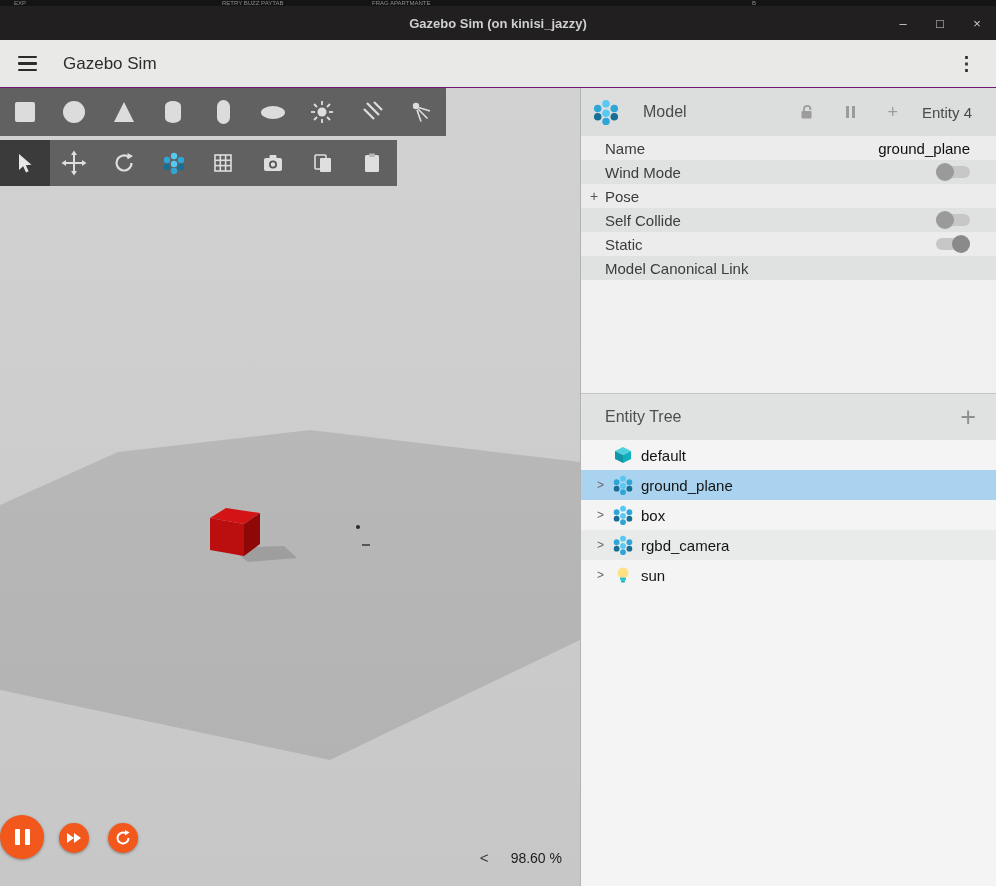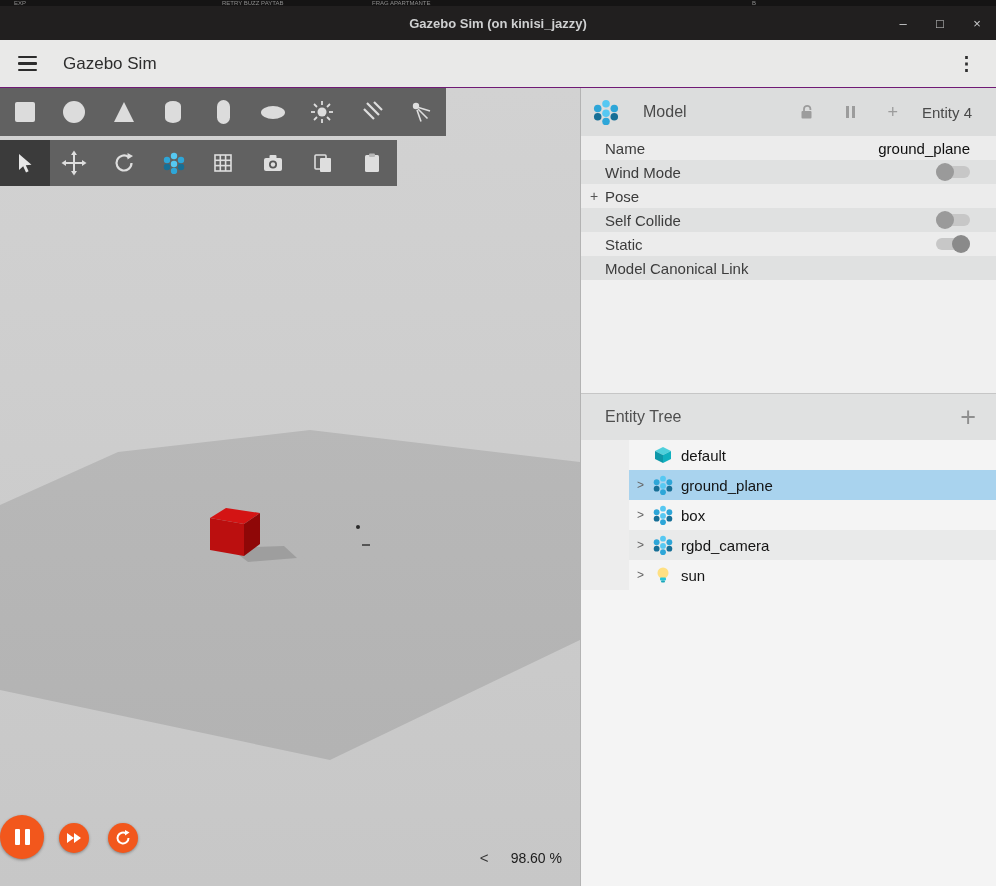--- a/index.html
+++ b/index.html
@@ -75,21 +75,21 @@
   .expand-plus { position:absolute; left:9px; color:#555; font-size:14px; cursor:pointer; }
   .toggle { margin-left:auto; width:34px; height:12px; border-radius:6px; background:#c7c7c7; position:relative; cursor:pointer; }
   .toggle .knob { position:absolute; top:-3px; left:0; width:18px; height:18px; border-radius:50%; background:#9a9a9a; display:block; }
   .toggle[data-on="on"] .knob { left:16px; background:#8a8a8a; }
 
   .panel-fill1 { flex:0 0 113px; background:#f0f0f0; }
   .tree-header { flex:0 0 47px; display:flex; align-items:center; padding:0 20px 0 24px; background:#e0e1e1; border-top:1px solid #c6c6c6; font-size:16px; color:#4f4f4f; }
   .tree-plus { margin-left:auto; font-size:27px; font-weight:300; color:#8f8f8f; cursor:pointer; line-height:20px; }
 
   .tree-rows { flex:0 0 auto; }
-  .tree-row { height:30px; display:flex; align-items:center; padding-left:8px; font-size:15px; color:#141414; cursor:pointer;margin-left:48px; }
+  .tree-row { height:30px; display:flex; align-items:center; padding-left:16px; font-size:15px; color:#141414; cursor:pointer; }
   .tree-row:nth-child(odd) { background:#f4f4f4; }
   .tree-row:nth-child(even) { background:#e9eaea; }
   .tree-row.sel { background:#a9d3ee; }
   .chev { width:16px; color:#666; font-size:12px; }
   .tree-icon { margin-right:8px; display:flex; }
   .panel-fill2 { flex:1 1 auto; background:#f4f4f4; }
 </style>
 </head>
 <body>
 

